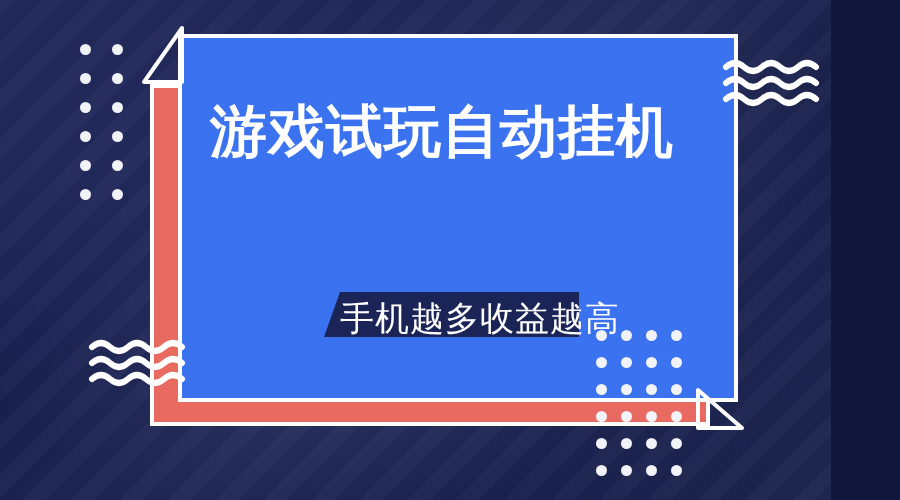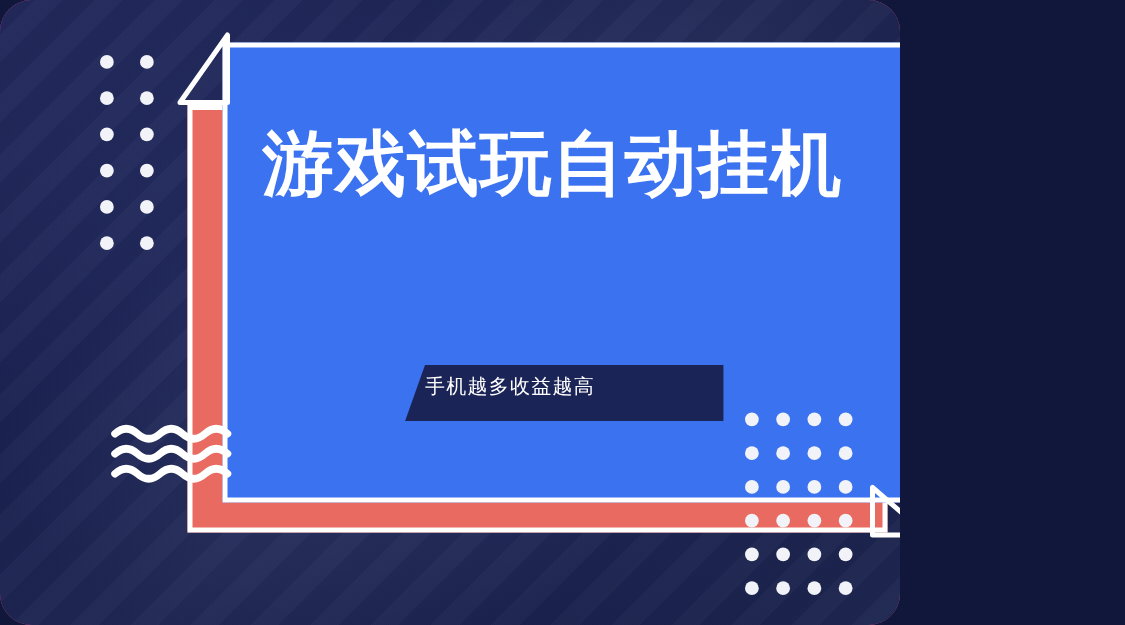--- a/index.html
+++ b/index.html
@@ -2,26 +2,25 @@
 <html><head>
 <meta charset="utf-8">
 <style>
   html, body {
     margin: 0;
     padding: 0;
     background: #11173a;
   }
   #poster {
     position: relative;
-    width: 720px;
+    width: 831px;
     height: 500px;
     overflow: hidden;
     font-family: "DejaVu Sans", "Liberation Sans", sans-serif;
-    background: #ec4899;
-    border-radius: 25px;
+    background: #8b5cf6;
   }
   
   .bg-base {
     position: absolute;
     inset: 0;
     background:
       linear-gradient(135deg, #2a3370 0%, #1e2760 28%, #283166 52%, #1c2559 76%, #253063 100%);
   }
   .bg-stripes {
     position: absolute;
@@ -140,21 +139,21 @@
     height: 45px;
     background: #1b2456;
     clip-path: polygon(16px 0, 100% 0, 100% 100%, 0 100%);
   }
   #tagline-text {
     position: absolute;
     z-index: 9;
     left: 340px;
     top: 301px;
     color: #ffffff;
-    font-size: 16px;
+    font-size: 34px;
     font-weight: 400;
     letter-spacing: 1px;
     line-height: 1;
     white-space: nowrap;
   }
 </style>
 </head>
 <body>
 
 <div id="poster">

